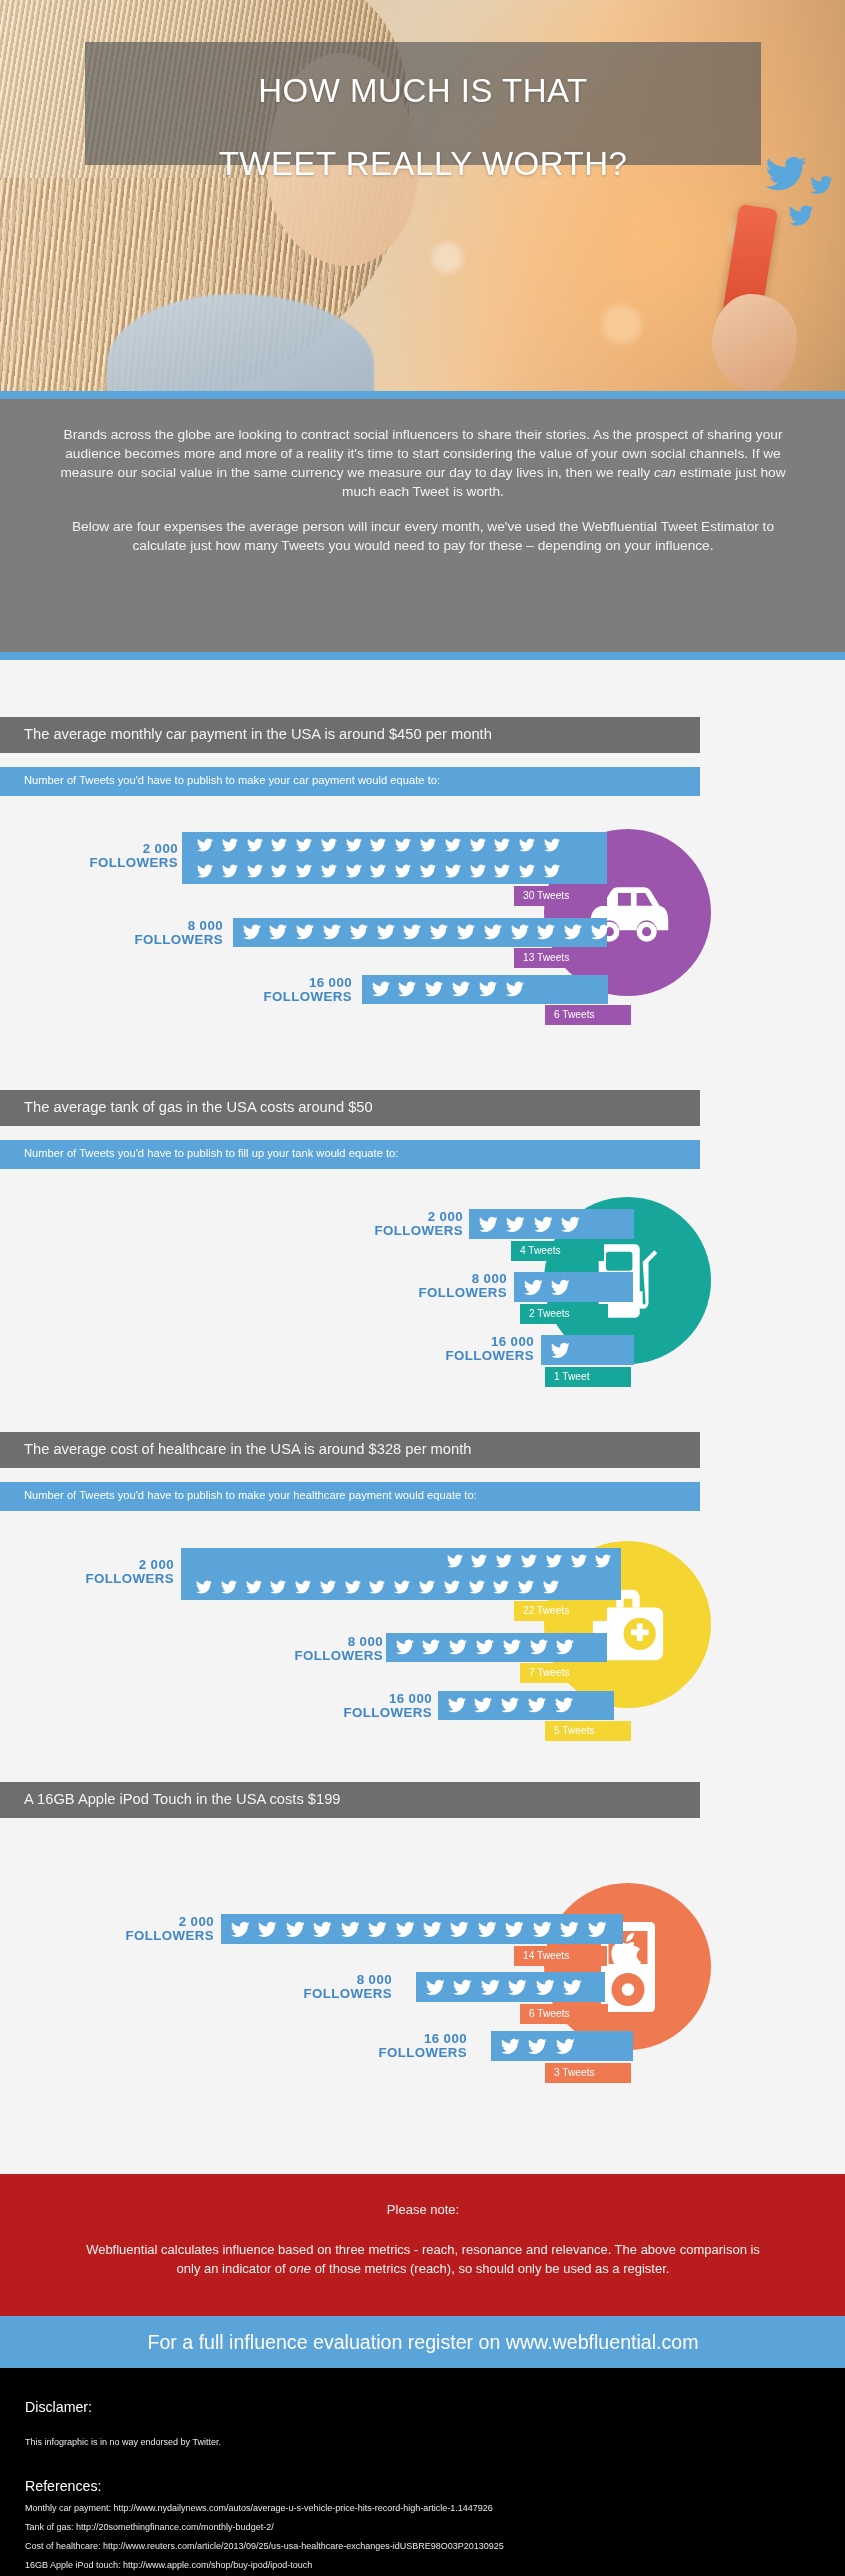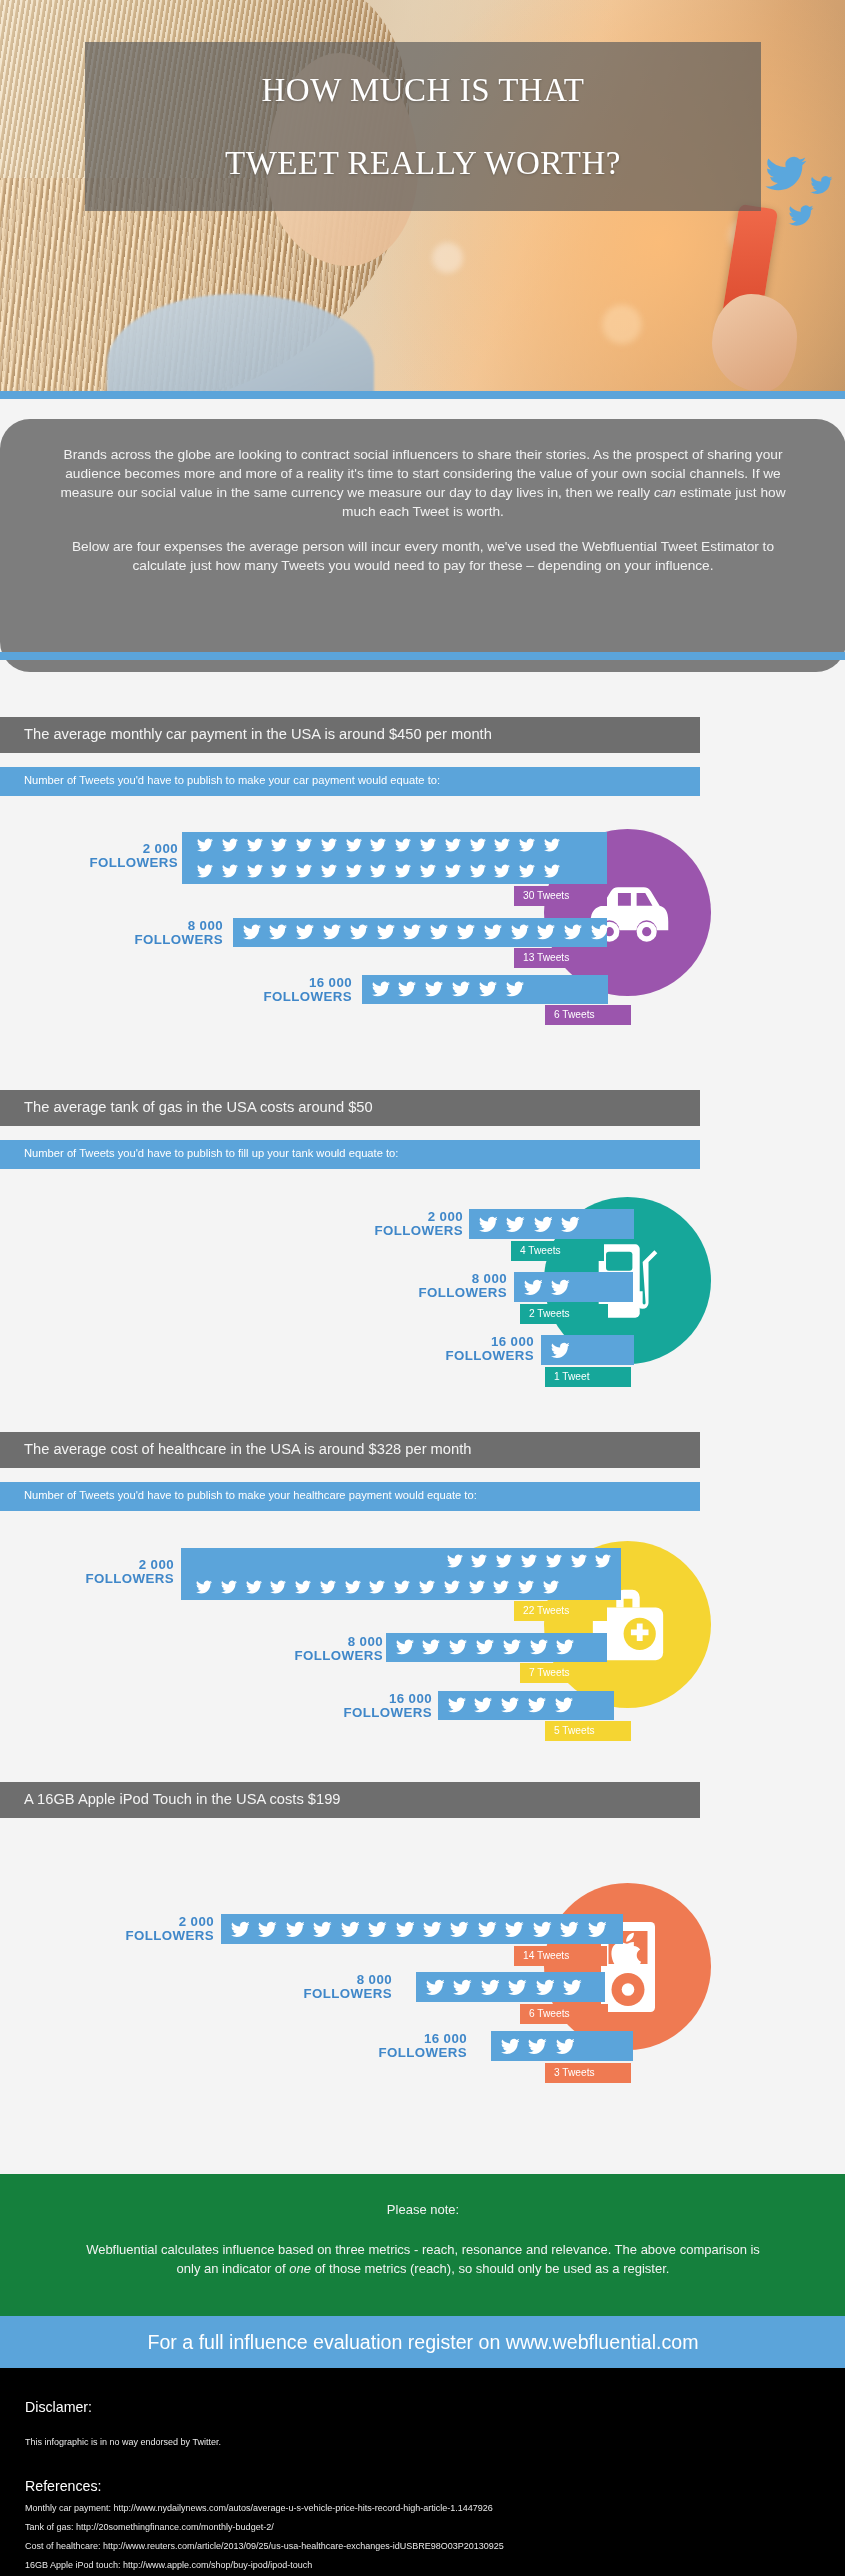--- a/index.html
+++ b/index.html
@@ -26,35 +26,35 @@
       background:linear-gradient(120deg,#f3d6b5,#e6bb93);border-radius:48% 52% 46% 54%/55% 55% 45% 45%;filter:blur(0.7px);opacity:.96;}
   .hero .bokeh{position:absolute;right:0;top:169px;width:498px;height:222px;
       background:radial-gradient(circle at 20% 40%, rgba(255,255,255,.35) 0 12.5px, rgba(255,255,255,0) 18px),
                  radial-gradient(circle at 55% 70%, rgba(255,225,185,.45) 0 16px, rgba(255,225,185,0) 23px),
                  radial-gradient(circle at 80% 30%, rgba(255,255,255,.28) 0 14.2px, rgba(255,255,255,0) 21.3px);filter:blur(2.7px);}
   .hero .phone{position:absolute;left:729px;top:206px;width:39px;height:133px;background:linear-gradient(170deg,#f06a4a,#d8452a);
       border-radius:7.1px;transform:rotate(9deg);box-shadow:0 2.7px 8px rgba(0,0,0,.25);}
   .hero .hand{position:absolute;left:712px;top:294px;width:85px;height:98px;background:linear-gradient(150deg,#f0c9a8,#d9a077);
       border-radius:46% 54% 40% 60%/50% 44% 56% 50%;filter:blur(0.5px);}
 
-  .title-box{position:absolute;left:85px;top:42px;width:676px;height:169px;background:rgba(92,92,92,.68);font-family:Liberation Serif, serif;}
+  .title-box{position:absolute;left:85px;top:42px;width:676px;height:123px;background:rgba(92,92,92,.68);}
   .title-line{color:#fff;font-weight:300;font-size:33px;letter-spacing:0.5px;text-align:center;
               line-height:1;text-shadow:0 0.9px 2.7px rgba(0,0,0,.25);}
   .title-line.l1{position:absolute;left:0;right:0;top:32px;}
   .title-line.l2{position:absolute;left:0;right:0;top:105px;}
 
   .bird-deco{position:absolute;fill:#5aa7dd;}
   .bird-deco.b1{left:761px;top:153px;width:50px;height:41px;}
   .bird-deco.b2{left:808px;top:174px;width:27px;height:22px;}
   .bird-deco.b3{left:786px;top:203px;width:30px;height:25px;}
 
   .blue-rule{position:absolute;left:0;width:846px;height:8px;background:#5ba4da;}
 
   
-  .intro{position:absolute;left:0;top:419px;width:846px;height:253px;background:#7d7d7d;border-radius:30px;}
+  .intro{position:absolute;left:0;top:399px;width:846px;height:253px;background:#7d7d7d;}
   .intro-inner{padding:27px 53px 0 53px;}
   .intro p{margin:0 0 16px 0;color:#f2f2f2;font-size:13.7px;line-height:1.38;font-weight:300;text-align:center;}
   .intro em{font-style:italic;}
 
   
   .section{position:absolute;left:0;width:846px;}
   .sec-head{position:absolute;left:0;width:700px;height:36px;background:#6e6e6e;}
   .sec-head span{display:block;padding:9px 0 0 24px;color:#f4f4f4;font-size:14.7px;font-weight:400;}
   .sec-sub{position:absolute;left:0;width:700px;height:29px;background:#5ba4da;}
   .sec-sub span{display:block;padding:7.1px 0 0 24px;color:#fff;font-size:11.2px;font-weight:300;}
@@ -68,21 +68,21 @@
   .flabel .f{display:block;letter-spacing:0.4px;}
   .bar{position:absolute;background:#5ba4da;display:flex;align-items:center;padding-left:5.3px;box-sizing:border-box;}
   .bar.two-row{display:block;}
   .bar .brow{display:flex;align-items:center;height:50%;padding-left:5.3px;box-sizing:border-box;}
   .bar .brow.indent{justify-content:flex-end;padding-right:5.3px;}
   .bar svg{fill:#fff;flex:none;}
   .badge{position:absolute;height:19.6px;color:#fff;font-size:10.2px;display:flex;align-items:center;
          justify-content:flex-start;padding-left:9px;box-sizing:border-box;}
 
   
-  .note{position:absolute;left:0;width:846px;background:#15803d;}
+  .note{position:absolute;left:0;width:846px;background:#b91c1c;}
   .note .t{color:#f2f2f2;text-align:center;font-size:13px;font-weight:300;line-height:1.45;}
   .note .t em{font-style:italic;}
   .cta{position:absolute;left:0;width:846px;background:#5ba4da;}
   .cta span{display:block;text-align:center;color:#fff;font-size:19.6px;font-weight:300;padding-top:15px;}
   .footer{position:absolute;left:0;width:846px;background:#000;}
   .footer h3{margin:0;color:#fff;font-size:14.2px;font-weight:400;}
   .footer p{margin:21px 0 0 0;color:#e8e8e8;font-size:9px;font-weight:300;line-height:1.55;}
   .footer .refs p{margin:0 0 5.3px 0;}
 </style>
 </head>

